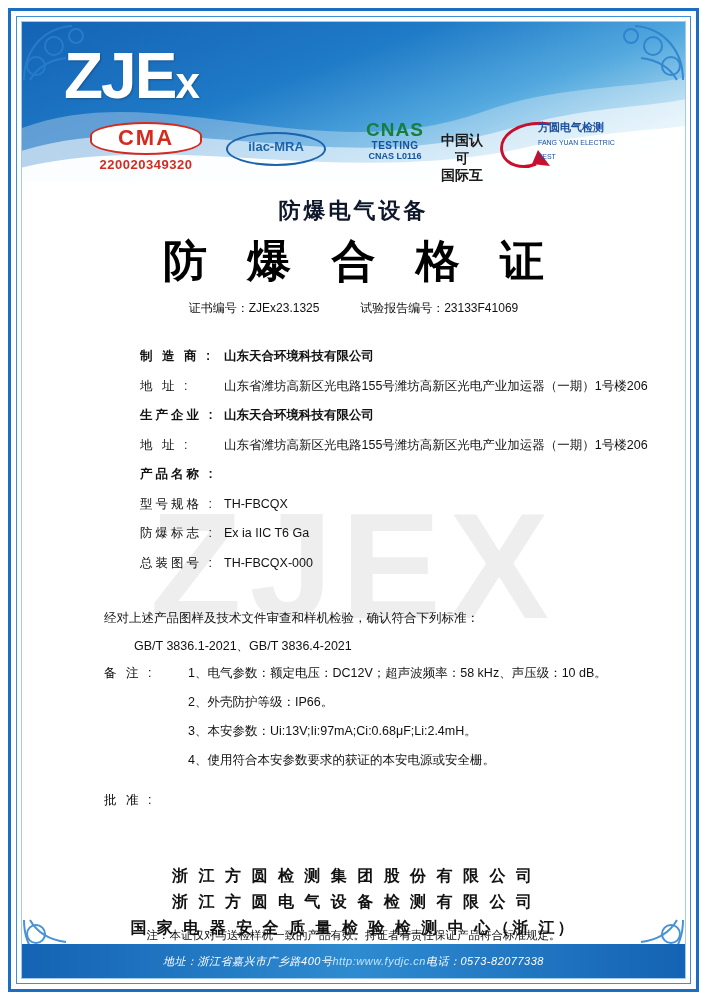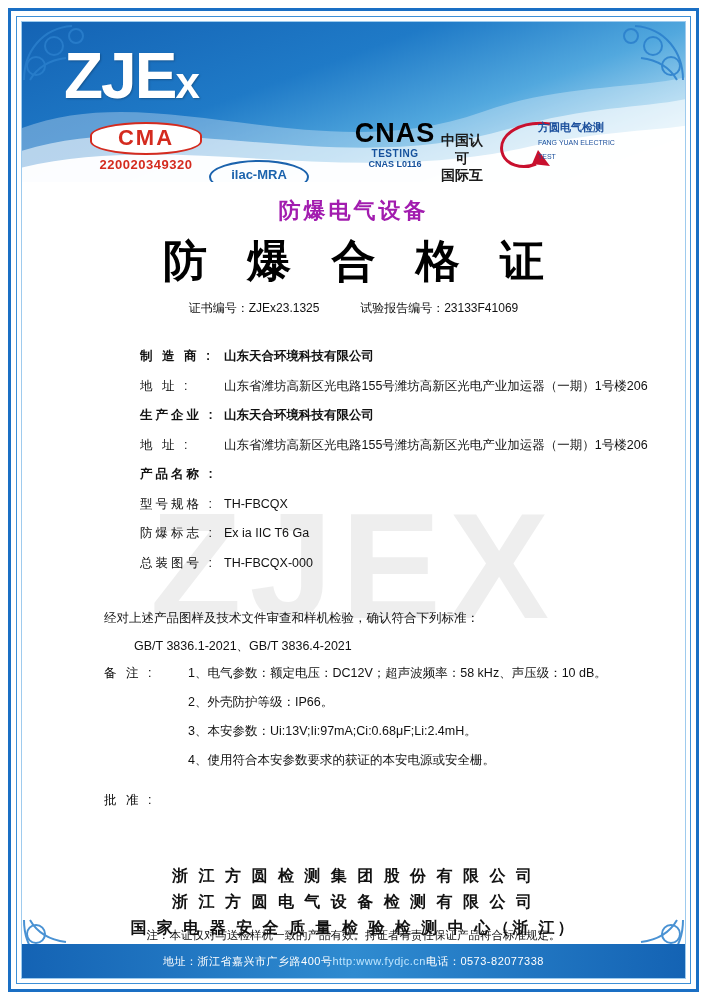--- a/index.html
+++ b/index.html
@@ -105,40 +105,40 @@
     background: #ffffff;
   }
   .cma-num {
     color: #d42b1f;
     font-weight: bold;
     font-size: 13px;
     letter-spacing: .5px;
     margin-top: 2px;
   }
   .logo-ilac {
-    position: absolute; left: 124px; top: 14px;
-    width: 106px; text-align: center; margin-top: 28px;
+    position: absolute; left: 141px; top: 14px;
+    width: 106px; text-align: center;
   }
   .ilac-ring {
     width: 96px; height: 30px;
     border: 2px solid #1b63ad;
     border-radius: 50%;
     margin: 0 auto;
     position: relative;
   }
   .ilac-text {
     position: absolute; left: 0; right: 0; top: 5px;
     font-weight: bold; font-size: 13px; color: #1b63ad;
   }
   .logo-cnas {
     position: absolute; left: 254px; top: 2px;
     width: 118px; text-align: center;
   }
   .cnas-main {
-    font-weight: bold; font-size: 27px; color: #000000;
+    font-weight: bold; font-size: 19px; color: #15803d;
     letter-spacing: 1px; line-height: 1;
   }
   .cnas-sub {
     font-weight: bold; font-size: 10px; color: #15519c;
     letter-spacing: .5px; margin-top: 1px;
   }
   .cnas-sub2 { font-size: 9px; color: #15519c; font-weight: bold; }
   .cnas-cn {
     position: absolute; left: 100px; top: 0px;
     font-size: 14px; color: #1b1b1b; line-height: 1.25; text-align: center;
@@ -168,21 +168,21 @@
     color: rgba(120,120,120,.13);
     letter-spacing: 8px;
     pointer-events: none;
     user-select: none;
   }
 
   
   .title-sub {
     position: absolute; left: 0; top: 196px; width: 707px;
     text-align: center;
-    font-size: 22px; font-weight: bold; color: #a21caf;
+    font-size: 22px; font-weight: bold; color: #0f172a;
     letter-spacing: 3px;
   }
   .title-main {
     position: absolute; left: 0; top: 232px; width: 707px;
     text-align: center;
     font-size: 44px; font-weight: bold; color: #000;
     letter-spacing: 14px;
     text-indent: 14px;
   }
   .cert-nos {
@@ -277,21 +277,21 @@
     width: 663px; height: 34px;
     background: linear-gradient(90deg, #1463b4 0%, #2f8bd0 50%, #1463b4 100%);
     display: flex;
     align-items: center;
     justify-content: center;
     color: #ffffff;
     font-size: 11px;
     letter-spacing: .5px;
   }
   .footer a { color: #bfe6ff; text-decoration: none; }
-  .footer .seg { margin: 0 0; }
+  .footer .seg { margin: 0 0; font-style: italic; }
 </style>
 </head>
 <body>
 
 <div id="page">
 
   <div class="outer-border"></div>
   <div class="inner-border"></div>
   <div class="thin-border"></div>
 

